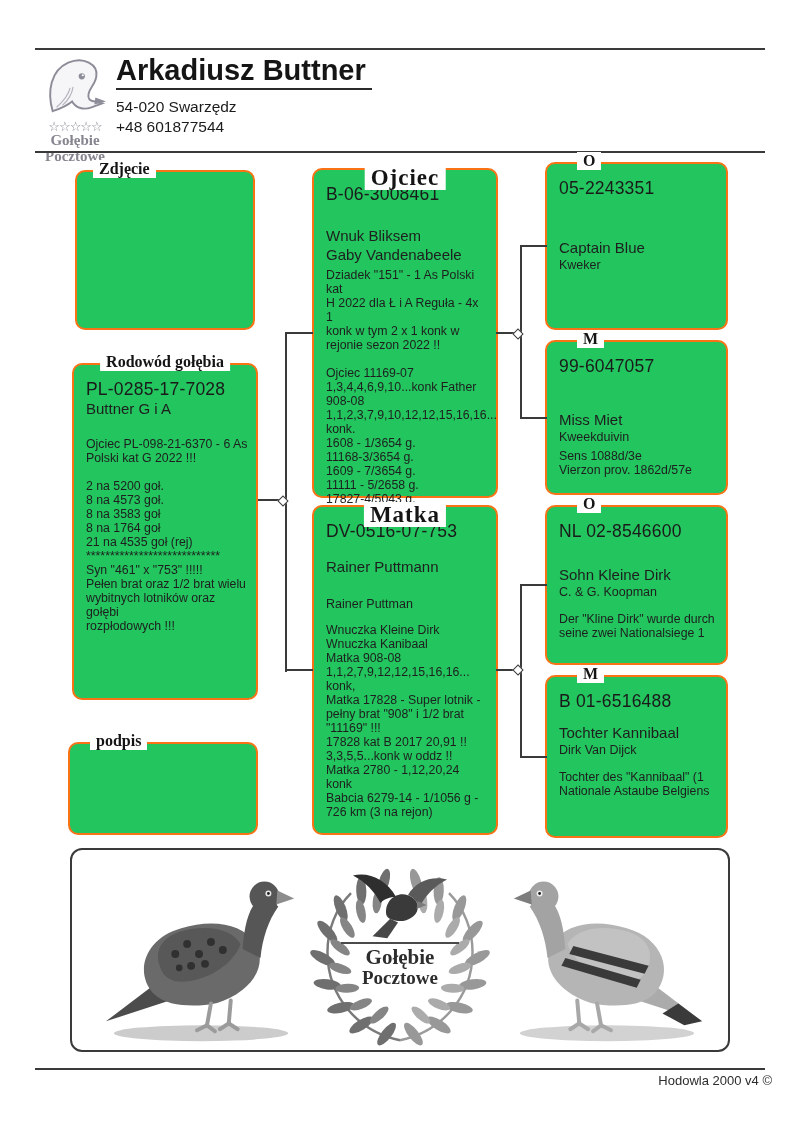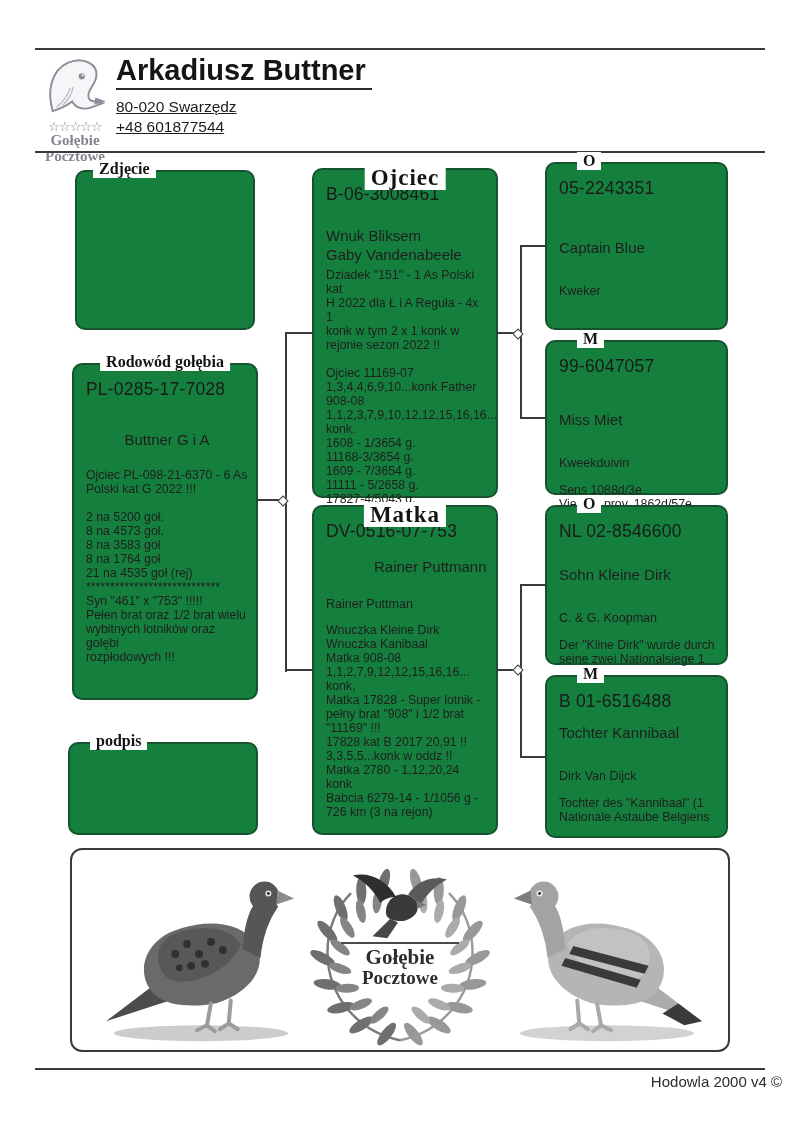--- a/index.html
+++ b/index.html
@@ -6,49 +6,49 @@
   .page{position:relative;width:800px;height:1131px;background:#ffffff;margin:0 auto;
         font-family:"Liberation Sans",sans-serif;color:#1e1e1e;overflow:hidden;}
   .hline{position:absolute;height:2px;background:#3a3a3a;}
   .vline{position:absolute;width:2px;background:#3a3a3a;}
   .dmnd{position:absolute;width:6px;height:6px;border:1.5px solid #3a3a3a;background:#fff;transform:rotate(45deg);}
 
   
   .logo{position:absolute;left:36px;top:54px;width:78px;text-align:center;color:#85858f;}
   .logo .stars{font-size:13px;letter-spacing:-1px;line-height:1;color:#85858f;}
   .logo .lg1,.logo .lg2{font-family:"Liberation Serif",serif;font-weight:700;font-size:15px;line-height:1.05;color:#85858f;}
-  .headblock{position:absolute;left:116px;top:55px;text-decoration:underline;}
+  .headblock{position:absolute;left:116px;top:55px;}
   .owner-name{font-size:29px;font-weight:700;color:#151515;border-bottom:2px solid #2a2a2a;
               display:inline-block;padding:0 6px 1px 0;line-height:1.1;}
   .addr{margin-top:7px;font-size:15.5px;line-height:1.32;color:#1c1c1c;}
 
   
-  .box{position:absolute;background:#15803d;border:2px solid #14532d;border-radius:10px;box-sizing:border-box;}
+  .box{position:absolute;background:#22c55e;border:2px solid #f97316;border-radius:10px;box-sizing:border-box;}
   .legend{position:absolute;top:-12px;background:#fff;padding:0 6px;
           font-family:"Liberation Serif",serif;font-weight:700;font-size:16px;color:#141414;line-height:1.1;white-space:nowrap;}
   .legend.big{font-size:23px;top:-17px;letter-spacing:1px;margin-top:12px;}
   .legend.center{left:50%;transform:translateX(-50%);}
   .pad{padding:14px 8px 8px 12px;}
   .ring{font-size:17.5px;color:#1a1a1a;letter-spacing:.2px;}
   .pname{font-size:15px;line-height:1.25;white-space:pre-line;}
-  .psub{font-size:12.5px;line-height:1.2;margin-top:26px;}
+  .psub{font-size:12.5px;line-height:1.2;}
   .details{font-size:12.3px;line-height:14px;white-space:pre-line;color:#1e1e1e;}
 
   
   .photo-panel{position:absolute;left:70px;top:848px;width:660px;height:204px;border:2px solid #3a3a3a;
                border-radius:12px;box-sizing:border-box;background:#fff;}
   .wreath-wrap{position:absolute;left:50%;transform:translateX(-50%);top:4px;width:196px;height:196px;}
   .wreath-text{position:absolute;left:50%;transform:translateX(-50%);top:88px;text-align:center;z-index:2;}
   .wreath-text .ovl{border-top:2px solid #4a4a4a;width:118px;margin:0 auto 2px auto;}
   .wt1{font-family:"Liberation Serif",serif;font-weight:700;font-size:21px;color:#2d2d2d;line-height:1.05;}
   .wt2{font-family:"Liberation Serif",serif;font-weight:700;font-size:19px;color:#2d2d2d;line-height:1.05;}
   .pg-left{position:absolute;left:22px;bottom:6px;}
   .pg-right{position:absolute;right:14px;bottom:6px;}
 
-  .footer-text{position:absolute;right:18px;top:1073px;font-size:15px;color:#2c2c2c;}
+  .footer-text{position:absolute;right:28px;top:1073px;font-size:13px;color:#2c2c2c;}
 </style>
 </head>
 <body>
 
 <div class="page">
 
   <div class="hline" style="left:35px;top:48px;width:730px;"></div>
 
   <div class="logo">
     <svg width="64" height="62" viewBox="0 0 66 62">
@@ -59,35 +59,35 @@
       <path d="M54,44 L65,48 L53,51 Z" fill="#8d8d99"></path>
     </svg>
     <div class="stars">☆☆☆☆☆</div>
     <div class="lg1">Gołębie</div>
     <div class="lg2">Pocztowe</div>
   </div>
 
   <div class="headblock">
     <div class="owner-name">Arkadiusz Buttner</div>
     <div class="addr">
-      <div>80-020 Swarzędz</div>
+      <div>54-020 Swarzędz</div>
       <div>+48 601877544</div>
     </div>
   </div>
 
   <div class="hline" style="left:35px;top:151px;width:730px;"></div>
 
   <div class="box" style="left:75px;top:170px;width:180px;height:160px;">
     <div class="legend" style="left:16px;">Zdjęcie</div>
   </div>
 
   <div class="box pad" style="left:72px;top:363px;width:186px;height:337px;">
     <div class="legend center">Rodowód gołębia</div>
     <div class="ring">PL-0285-17-7028</div>
-    <div class="pname" style="margin-top:31px;text-align:center;">Buttner G i A</div>
+    <div class="pname" style="margin-top:0;">Buttner G i A</div>
     <div class="details" style="margin-top:18px;">Ojciec PL-098-21-6370 - 6 As
 Polski kat G 2022 !!!
 
 2 na 5200 goł.
 8 na 4573 goł.
 8 na 3583 goł
 8 na 1764 goł
 21 na 4535 goł (rej)
 ****************************
 Syn "461" x "753" !!!!!
@@ -119,21 +119,21 @@
 11168-3/3654 g.
 1609 - 7/3654 g.
 11111 - 5/2658 g.
 17827-4/5043 g.
 Dziadek 5 gołębi ,które w 2015</div>
   </div>
 
   <div class="box pad" style="left:312px;top:505px;width:186px;height:330px;">
     <div class="legend big center">Matka</div>
     <div class="ring">DV-0516-07-753</div>
-    <div class="pname" style="margin-top:16px;margin-left:48px;">Rainer Puttmann</div>
+    <div class="pname" style="margin-top:16px;">Rainer Puttmann</div>
     <div class="psub" style="margin-top:20px;">Rainer Puttman</div>
     <div class="details" style="margin-top:11px;">Wnuczka Kleine Dirk
 Wnuczka Kanibaal
 Matka 908-08
 1,1,2,7,9,12,12,15,16,16...
 konk,
 Matka 17828 - Super lotnik -
 pełny brat "908" i 1/2 brat
 "11169" !!!
 17828 kat B 2017 20,91 !!
@@ -149,21 +149,21 @@
     <div class="pname" style="margin-top:40px;">Captain Blue</div>
     <div class="psub">Kweker</div>
     <div class="details" style="margin-top:12px;"></div>
   </div>
 
   <div class="box pad" style="left:545px;top:340px;width:183px;height:155px;">
     <div class="legend" style="left:30px;">M</div>
     <div class="ring">99-6047057</div>
     <div class="pname" style="margin-top:34px;">Miss Miet</div>
     <div class="psub">Kweekduivin</div>
-    <div class="details" style="margin-top:12px;">Sens 1088d/3e
+    <div class="details" style="margin-top:4px;">Sens 1088d/3e
 Vierzon prov. 1862d/57e</div>
   </div>
 
   <div class="box pad" style="left:545px;top:505px;width:183px;height:160px;">
     <div class="legend" style="left:30px;">O</div>
     <div class="ring">NL 02-8546600</div>
     <div class="pname" style="margin-top:24px;">Sohn Kleine Dirk</div>
     <div class="psub">C. &amp; G. Koopman</div>
     <div class="details" style="margin-top:12px;">Der "Kline Dirk" wurde durch
 seine zwei Nationalsiege 1</div>

